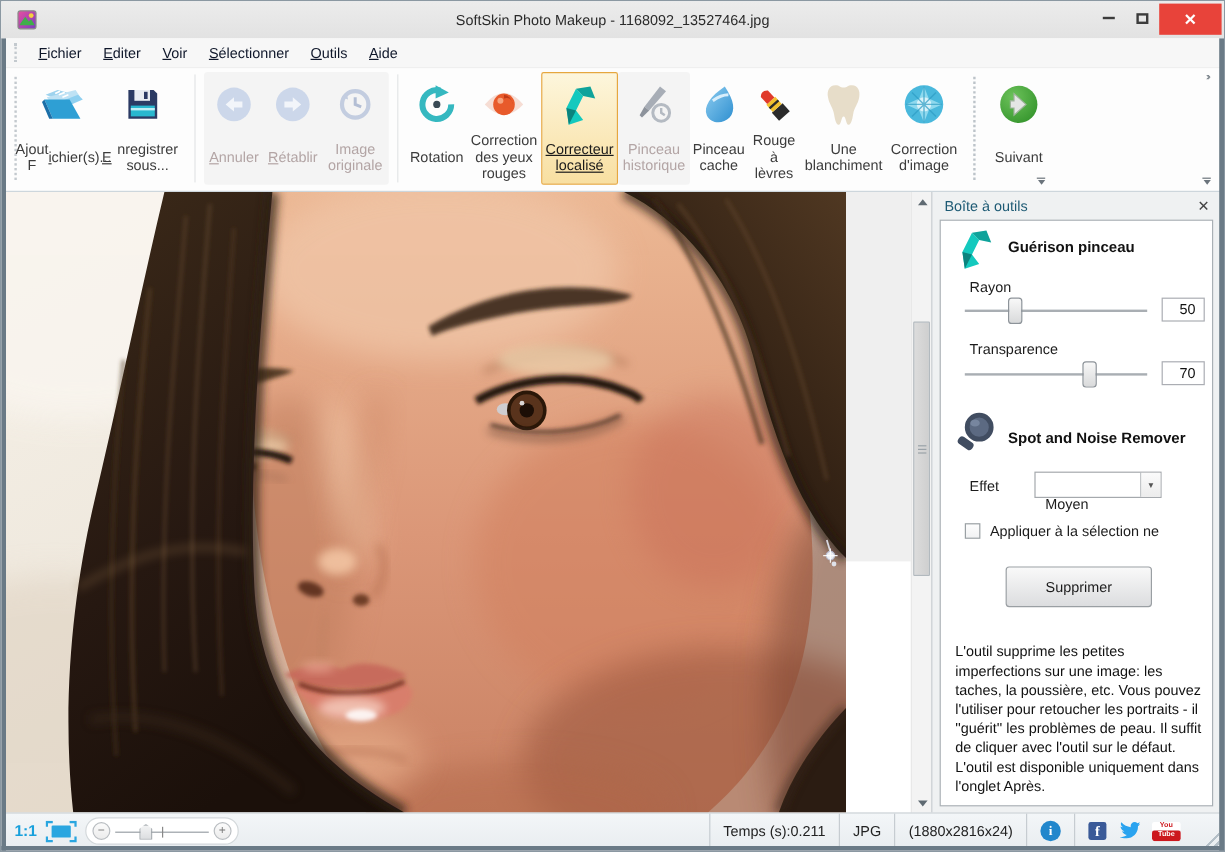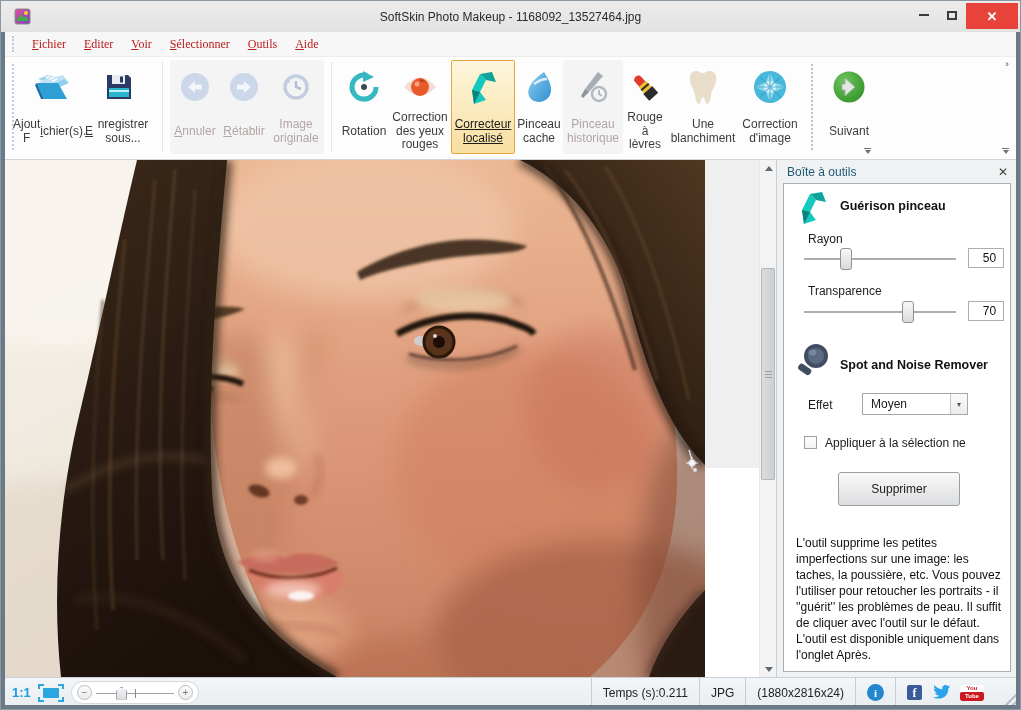--- a/index.html
+++ b/index.html
@@ -18,21 +18,21 @@
   .title { flex:1; text-align:center; font-size:12px; color:#2a2a2a; }
   .win-controls { position:absolute; right:2px; top:2px; display:flex; align-items:flex-start; height:28px; }
   .wc { width:28px; height:24px; display:flex; align-items:center; justify-content:center; cursor:default; }
   .wc-min i { display:block; width:10px; height:2px; background:#3c3c3c; }
   .wc-max i { display:block; width:10px; height:9px; border:2px solid #3c3c3c; }
   .wc-close { width:52px; height:26px; background:#e8433a; color:#fff; font-size:13px; font-weight:bold; display:flex; align-items:center; justify-content:center; }
 
   
   .menubar { position:absolute; left:1px; right:1px; top:31px; height:25px; background:#f7f7f7; display:flex; align-items:center; padding-left:10px; border-bottom:1px solid #ededed; }
   .grip { width:3px; align-self:stretch; margin:4px 8px 4px 0; border-left:2px dotted #c3c9ce; }
-  .menu-item { padding:3px 9px; font-size:12px; color:#b91c1c;font-family:Liberation Serif, serif; }
+  .menu-item { padding:3px 9px; font-size:12px; color:#0f172a; }
   .u { text-decoration:underline; }
 
   
   .toolbar { position:absolute; left:1px; right:1px; top:56px; height:103px; background:#fdfdfd; border-bottom:1px solid #cdd6dc; display:flex; align-items:stretch; padding:3px 14px 5px 10px; }
   .tbtn { display:flex; flex-direction:column; align-items:center; padding:4px 2px 1px; font-size:12px; color:#3c3c3c; text-align:center; line-height:1.12; }
   .ticon { height:46px; display:flex; align-items:center; justify-content:center; flex:none; }
   .tlabel { flex:1; display:flex; align-items:center; justify-content:center; }
   .tsep { width:1px; background:#e3e5e7; margin:2px 7px; }
   .dgroup { display:flex; background:#f4f4f4; border-radius:3px; }
   .tbtn.disabled { color:#b3a5a5; }
@@ -70,21 +70,21 @@
   .panel-close { font-size:12px; color:#444; }
   .panel-content { position:absolute; left:6px; right:7px; top:23px; bottom:5px; background:#fff; border:1px solid #a9b0b5; }
   .p-abs { position:absolute; }
   .p-label { font-size:12px; color:#1c1c1c; }
   .p-title { font-size:12.5px; font-weight:bold; color:#111; }
   .slider { position:absolute; width:152px; height:22px; }
   .slider .track { position:absolute; left:0; right:0; top:10px; height:2px; background:#a9aeb3; }
   .slider .thumb { position:absolute; top:0; width:12px; height:22px; background:linear-gradient(#f8f8f8,#d9dadb); border:1px solid #8d9399; border-radius:3px; }
   .valbox { position:absolute; width:36px; height:20px; border:1px solid #abadb3; background:#fff; font-size:12px; color:#111; padding:2px 0 0 7px;text-align:center; }
   .dropdown { position:absolute; width:106px; height:22px; border:1px solid #a5a9ad; background:#fff; display:flex; }
-  .dd-text { flex:1; font-size:12px; color:#1c1c1c; padding:3px 0 0 8px; }
+  .dd-text { flex:1; font-size:12px; color:#1c1c1c; padding:3px 0 0 8px;margin-top:16px; }
   .dd-arrow { width:17px; border-left:1px solid #c3c6c9; background:linear-gradient(#fbfbfb,#ececec); display:flex; align-items:center; justify-content:center; font-size:8px; color:#555; }
   .checkbox { position:absolute; width:13px; height:13px; border:1px solid #9aa0a4; background:linear-gradient(#fdfdfd,#f1f2f3); }
   .push-btn { position:absolute; width:122px; height:34px; border:1px solid #9a9fa3; border-radius:3px; background:linear-gradient(#f9f9f9,#dcdddf); font-size:12px; color:#1c1c1c; display:flex; align-items:center; justify-content:center; }
   .desc { position:absolute; left:12px; width:206px; font-size:12px; line-height:1.33; color:#111; }
 
   
   .statusbar { position:absolute; left:1px; right:1px; top:676px; height:30px; background:linear-gradient(#f3f6f8,#e9edf0); border-top:1px solid #c9cfd4; font-size:12px; color:#222; }
   .sb-left { position:absolute; left:10px; top:0; bottom:0; display:flex; align-items:center; gap:7px; }
   .ratio { color:#18a0dc; font-weight:bold; font-size:13px; }
   .zoom-pill { width:128px; height:23px; background:#fff; border:1px solid #d3d8db; border-radius:12px; display:flex; align-items:center; padding:0 5px; gap:4px; }
@@ -251,46 +251,46 @@
       <div class="ticon">
         <svg width="34" height="36" viewBox="0 0 34 36">
           <path d="M6,20 L14,4 L20,10 L14,22 L20,30 L8,34 Z" fill="#14c9be"></path>
           <path d="M14,4 L26,2 L30,12 L20,10 Z" fill="#0fa39b"></path>
           <path d="M6,20 L14,22 L8,34 Z" fill="#0b837d"></path>
         </svg>
       </div>
       <div class="tlabel">Correcteur localisé</div>
     </div>
 
+    <div class="tbtn w60 disabled dbg">
+      <div class="ticon">
+        <svg width="34" height="34" viewBox="0 0 34 34">
+          <path d="M22,2 L27,6 L13,22 L9,19 Z" fill="#a7adb6"></path>
+          <path d="M9,19 L13,22 L7,28 L5,26 Z" fill="#8d939c"></path>
+          <circle cx="23" cy="24" r="7" fill="none" stroke="#b4bac2" stroke-width="2.5"></circle>
+          <path d="M23,20 L23,24 L26,26" stroke="#b4bac2" stroke-width="2" fill="none"></path>
+        </svg>
+      </div>
+      <div class="tlabel">Pinceau historique</div>
+    </div>
+
     <div class="tbtn w48">
       <div class="ticon">
         <svg width="30" height="34" viewBox="0 0 30 34">
           <defs>
               <linearGradient id="dg" x1="0" y1="0" x2="1" y2="1">
                 <stop offset="0" stop-color="#8ecdf0"></stop>
                 <stop offset="1" stop-color="#2e8fd0"></stop>
               </linearGradient>
             </defs>
           <path d="M20,2 C28,14 29,22 24,28 C18,34 8,33 5,26 C2,19 8,10 20,2 Z" fill="url(#dg)"></path>
           <path d="M10,14 C14,11 19,9 23,9" stroke="#d8eefb" stroke-width="2.5" fill="none"></path>
         </svg>
       </div>
       <div class="tlabel">Pinceau cache</div>
-    </div>
-
-    <div class="tbtn w60 disabled dbg">
-      <div class="ticon">
-        <svg width="34" height="34" viewBox="0 0 34 34">
-          <path d="M22,2 L27,6 L13,22 L9,19 Z" fill="#a7adb6"></path>
-          <path d="M9,19 L13,22 L7,28 L5,26 Z" fill="#8d939c"></path>
-          <circle cx="23" cy="24" r="7" fill="none" stroke="#b4bac2" stroke-width="2.5"></circle>
-          <path d="M23,20 L23,24 L26,26" stroke="#b4bac2" stroke-width="2" fill="none"></path>
-        </svg>
-      </div>
-      <div class="tlabel">Pinceau historique</div>
     </div>
 
     <div class="tbtn w44">
       <div class="ticon">
         <svg width="36" height="36" viewBox="0 0 36 36">
           <g transform="rotate(-42 18 18)">
             <rect x="12" y="22" width="12" height="9" fill="#2b2b2b"></rect>
             <rect x="13" y="14" width="10" height="8" fill="#f2c12e"></rect>
             <rect x="13" y="17" width="10" height="2" fill="#2b2b2b"></rect>
             <path d="M14,14 L14,6 Q18,2 22,6 L22,14 Z" fill="#e03a2a"></path>

